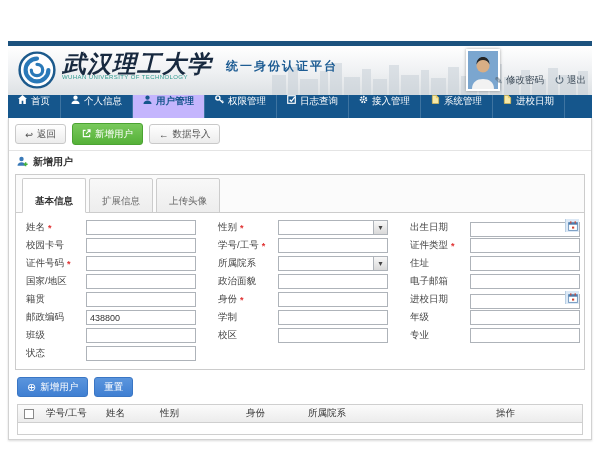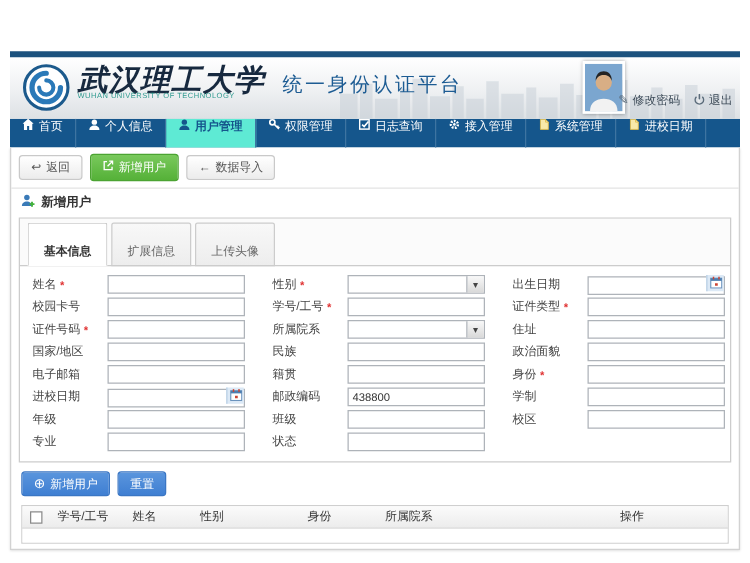--- a/index.html
+++ b/index.html
@@ -5,30 +5,30 @@
   html,body{margin:0;padding:0}
   body{width:600px;height:450px;background:#fff;overflow:hidden;position:relative;
        font-family:"Liberation Sans","DejaVu Sans",sans-serif;}
   .page{position:absolute;left:8px;top:41px;width:584px}
   .topbar{height:5px;background:#1c527e}
   .hdr{height:49px;background:linear-gradient(180deg,#ffffff,#eef0f2 55%,#dde1e4);position:relative;overflow:hidden}
   .logo{position:absolute;left:10px;top:5px;width:38px;height:38px}
   .uni{position:absolute;left:54px;top:8px}
   .uni-cn{font-family:"DejaVu Serif",serif;font-style:italic;font-weight:bold;font-size:24px;color:#17293f;letter-spacing:1px;line-height:19px}
   .uni-en{font-size:6px;color:#2f9a8f;letter-spacing:.4px;margin-top:1px}
-  .plat{position:absolute;left:218px;top:12px;font-size:16px;font-weight:normal;color:#1d5c93;letter-spacing:2px}
+  .plat{position:absolute;left:218px;top:12px;font-size:12px;font-weight:bold;color:#1d5c93;letter-spacing:2px}
   .skyline{position:absolute;right:0;bottom:0;opacity:.5}
   .avatar{position:absolute;right:92px;top:3px;width:30px;height:38px;border:2px solid #fff;box-shadow:0 0 3px rgba(0,0,0,.35)}
   .hdr-links{position:absolute;right:6px;bottom:8px;display:flex;gap:11px;font-size:9.5px;color:#3c4a57;align-items:center}
   .hdr-link{display:flex;align-items:center;gap:3px;cursor:pointer}
   .hdr-link .gly{font-size:10px;color:#5a6b7a}
   .nav{display:flex;background:#15568c;height:23px}
   .nav-item{display:flex;align-items:flex-start;gap:4px;padding:0 10px;font-size:9.5px;color:#fff;
             border-right:1px solid #3e74a1;cursor:pointer;white-space:nowrap}
-  .nav-item.active{background:#5eead4;color:#15568c;font-weight:bold}
+  .nav-item.active{background:#c4b5fd;color:#15568c;font-weight:bold}
   .nav-item .ic{display:flex}
   .content{border:1px solid #d2d2d2;border-top:none;background:#fff;box-shadow:0 1px 2px rgba(0,0,0,.15);padding-bottom:4px}
   .toolbar{display:flex;align-items:center;gap:6px;padding:5px 6px}
   .btn{display:inline-flex;align-items:center;gap:4px;font-size:9.5px;border-radius:3px;cursor:pointer;height:20px;padding:0 9px;box-sizing:border-box;white-space:nowrap}
   .btn-light{background:linear-gradient(#ffffff,#ececec);border:1px solid #c9c9c9;color:#555}
   .btn-green{background:linear-gradient(#79c95c,#55b138);border:1px solid #4ba332;color:#fff;height:22px}
   .btn-blue{background:linear-gradient(#5a95dd,#3f7fd2);border:1px solid #3a76c4;color:#fff}
   .sep{border-top:1px solid #e4e4e4}
   .sec-title{display:flex;align-items:center;gap:5px;padding:4px 8px;font-size:10px;font-weight:bold;color:#333}
   .panel{margin:1px 6px 0;border:1px solid #ccc}
@@ -313,26 +313,20 @@
             <input class="inp" value="" style="">
           </div>
           <div class="fgroup">
             <span class="flabel">
               <span>国家/地区</span>
             </span>
             <input class="inp" value="" style="">
           </div>
           <div class="fgroup">
             <span class="flabel">
-              <span>民族</span>
-            </span>
-            <input class="inp" value="" style="">
-          </div>
-          <div class="fgroup">
-            <span class="flabel">
               <span>政治面貌</span>
             </span>
             <input class="inp" value="" style="">
           </div>
           <div class="fgroup">
             <span class="flabel">
               <span>电子邮箱</span>
             </span>
             <input class="inp" value="" style="">
           </div>

